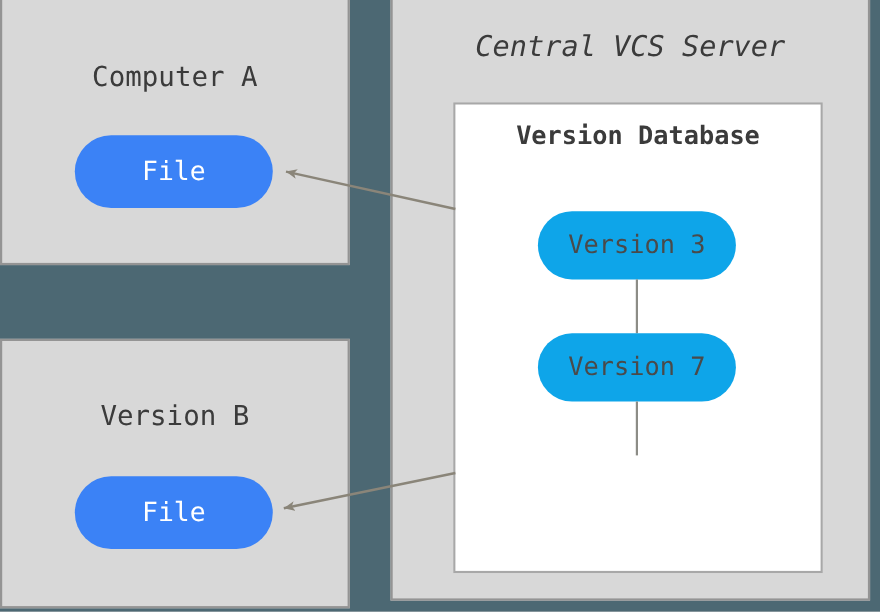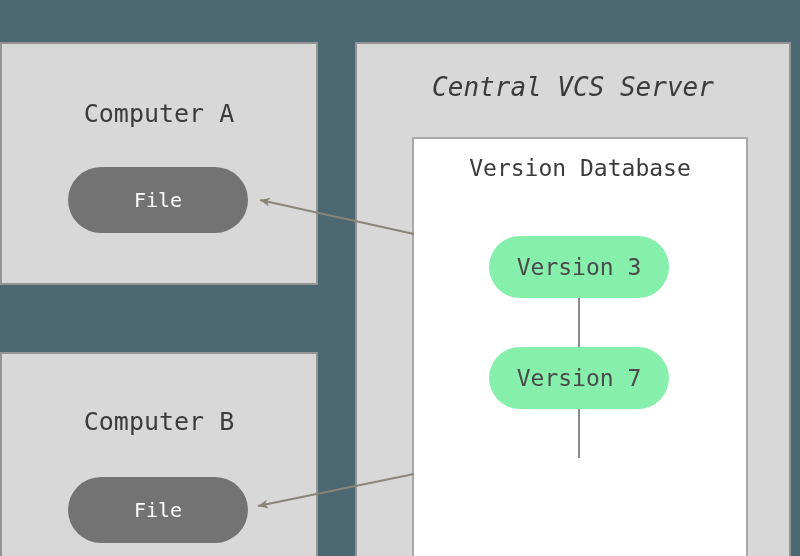--- a/index.html
+++ b/index.html
@@ -11,21 +11,20 @@
     width: 800px;
     height: 556px;
     background: #4c6873;
     font-family: "DejaVu Sans Mono", "Liberation Mono", monospace;
     overflow: hidden;
   }
   #diagram {
     position: relative;
     width: 800px;
     height: 481px;
-    margin-top: 44px;
   }
   .panel {
     position: absolute;
     background: #d8d8d8;
     border: 2px solid #949494;
     box-sizing: border-box;
   }
   #computer-a {
     left: 0px;
     top: -2px;
@@ -73,44 +72,45 @@
   }
   #version-database-title {
     position: absolute;
     left: 412px;
     top: 111px;
     width: 336px;
     text-align: center;
     color: #3b3b3b;
     font-size: 23px;
     white-space: nowrap;
+    font-weight: bold;
   }
   .pill {
     position: absolute;
     box-sizing: border-box;
     display: flex;
     align-items: center;
     justify-content: center;
     white-space: nowrap;
   }
   .pill-file {
     width: 180px;
     height: 66px;
     border-radius: 33px;
-    background: #737373;
+    background: #3b82f6;
     color: #ffffff;
-    font-size: 20px;
+    font-size: 24px;
   }
   #file-a { left: 68px; top: 123px; }
   #file-b { left: 68px; top: 433px; }
   .pill-version {
     width: 180px;
     height: 62px;
     border-radius: 31px;
-    background: #86efac;
+    background: #0ea5e9;
     color: #4a4a4a;
     font-size: 23px;
     text-align: right;
   }
   #version-3 { left: 489px; top: 192px; }
   #version-2 { left: 489px; top: 303px; }
   #version-1 { left: 489px; top: 414px; }
   .connector {
     position: absolute;
     left: 578px;
@@ -133,21 +133,21 @@
 
 <div id="diagram">
 
   <div class="panel" id="computer-a"></div>
   <div class="panel-title" id="computer-a-title" style="left:0px; width:318px;">Computer A</div>
   <div class="pill pill-file" id="file-a">
     <span>File</span>
   </div>
 
   <div class="panel" id="computer-b"></div>
-  <div class="panel-title" id="computer-b-title" style="left:0px; width:318px;">Computer B</div>
+  <div class="panel-title" id="computer-b-title" style="left:0px; width:318px;">Version B</div>
   <div class="pill pill-file" id="file-b">
     <span>File</span>
   </div>
 
   <div class="panel" id="central-server"></div>
   <div class="panel-title" id="server-title" style="left:355px; width:436px;">Central VCS Server</div>
 
   <div id="version-database"></div>
   <div id="version-database-title">Version Database</div>
 

